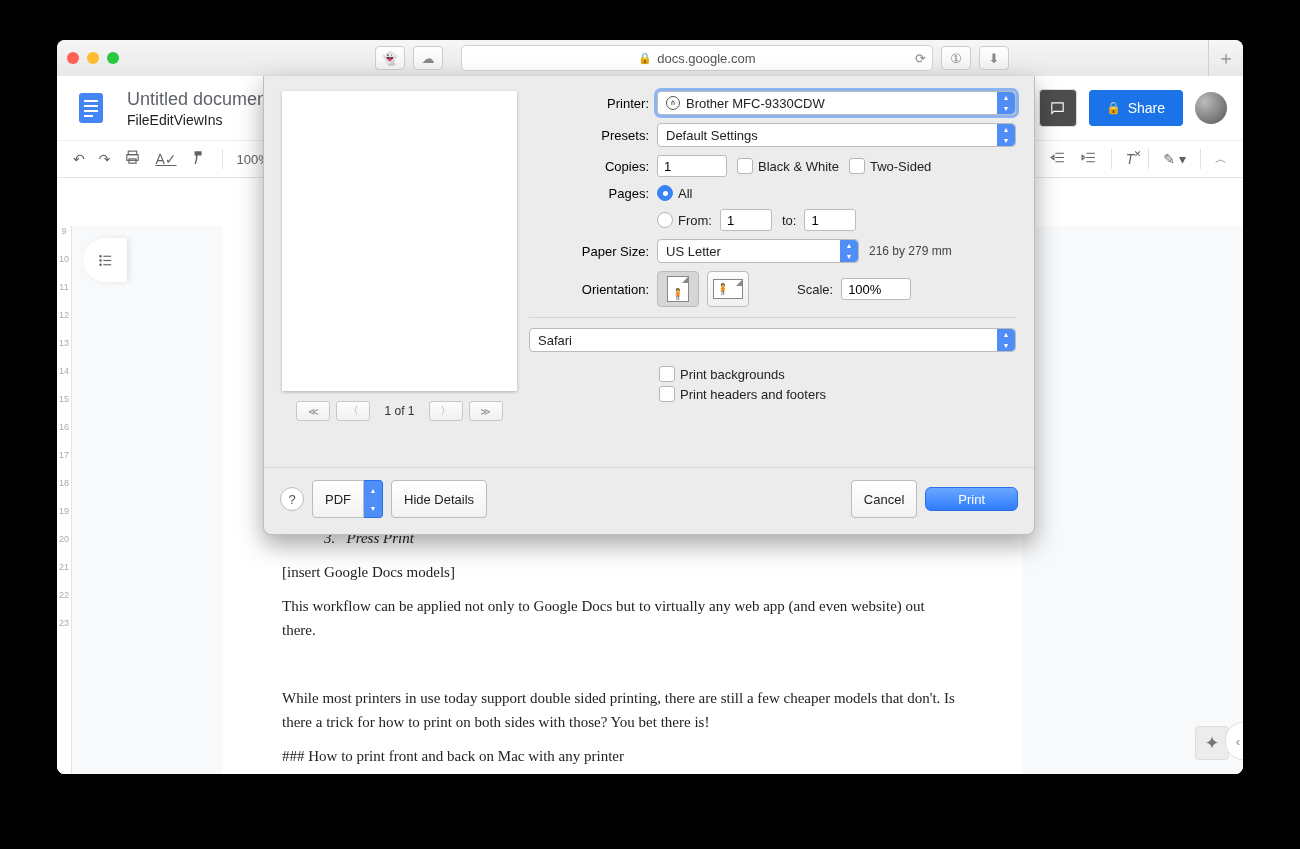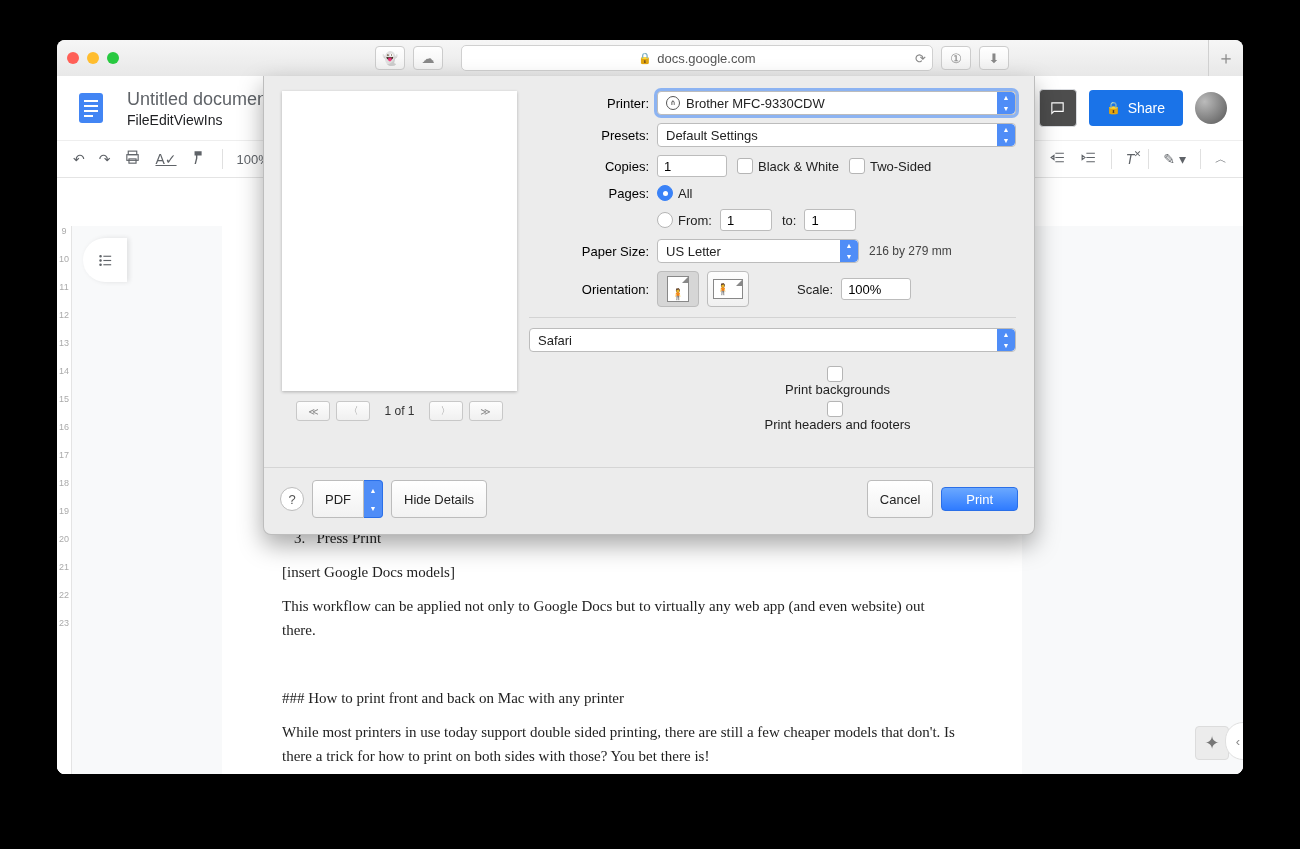--- a/index.html
+++ b/index.html
@@ -31,21 +31,21 @@
   .tb-sep{width:1px;height:20px;background:#e0e0e0;}
   .zoom{font-size:13px;}
   .toolbar-right{margin-left:auto;display:flex;gap:14px;align-items:center;}
   .collapse-up{font-size:12px;}
 
   .ruler-h{position:absolute;top:136px;left:0;right:0;height:14px;background:#fff;border-bottom:1px solid #e4e4e4;display:flex;align-items:center;padding-left:182px;}
   .tickh{width:1px;height:6px;background:#bbb;margin-right:12px;display:inline-block;}
   .gdocs-body{position:absolute;top:150px;left:0;right:0;bottom:0;background:#f8f9fa;display:flex;}
   .ruler-v{width:14px;background:#fff;border-right:1px solid #e4e4e4;display:flex;flex-direction:column;align-items:center;padding-top:0;color:#aaa;font-size:9px;gap:9px;}
   .doc-page{margin-left:150px;margin-top:-10px;width:680px;background:#fff;min-height:700px;padding:300px 60px 60px;font-family:Georgia,serif;color:#222;font-size:15px;line-height:1.6;}
-  .doc-page .li{margin-left:12px;}
+  .doc-page .li{margin-left:42px;font-style:italic;}
   .doc-page p{margin:10px 0;}
   .outline-btn{position:absolute;top:12px;left:26px;width:44px;height:44px;border-radius:22px 0 0 22px;background:#fff;box-shadow:2px 0 5px rgba(0,0,0,.1);display:flex;align-items:center;justify-content:center;color:#5f6368;}
   .explore{position:absolute;bottom:14px;right:14px;width:32px;height:32px;border-radius:4px;background:#ececec;border:1px solid #dcdcdc;display:flex;align-items:center;justify-content:center;font-size:18px;color:#777;}
   .drawer{position:absolute;bottom:14px;right:-8px;width:24px;height:36px;border-radius:18px 0 0 18px;background:#fff;border:1px solid #e0e0e0;display:flex;align-items:center;justify-content:center;color:#888;}
 
   
   .print-dialog{position:absolute;top:36px;left:206px;width:770px;height:458px;background:#ececec;border:1px solid #bdbdbd;border-top:none;border-radius:0 0 8px 8px;box-shadow:0 10px 25px rgba(0,0,0,.35);z-index:50;}
   .pd-top{display:flex;padding:15px 18px 0 18px;gap:12px;}
   .preview{display:flex;flex-direction:column;align-items:center;}
   .preview-page{width:235px;height:300px;background:#fff;box-shadow:0 1px 3px rgba(0,0,0,.25);}
@@ -63,26 +63,26 @@
   .nshare{width:12px;height:12px;border-radius:50%;border:1.5px solid #555;margin-right:6px;display:flex;align-items:center;justify-content:center;font-size:7px;color:#555;}
   .mininput{width:56px;height:20px;border:1px solid #bcbcbc;border-radius:3px;background:#fff;padding:0 6px;font-size:13px;}
   .ck{width:14px;height:14px;border:1px solid #b5b5b5;border-radius:3px;background:#fff;margin-right:5px;display:inline-block;}
   .rad{width:14px;height:14px;border:1px solid #b5b5b5;border-radius:50%;background:#fff;margin-right:5px;display:inline-flex;align-items:center;justify-content:center;}
   .rad.sel{background:#3a82f7;border-color:#3a82f7;}
   .rad.sel::after{content:"";width:5px;height:5px;background:#fff;border-radius:50%;}
   .oribtn{width:40px;height:34px;border:1px solid #bcbcbc;background:linear-gradient(#fdfdfd,#f0f0f0);border-radius:4px;margin-right:8px;display:flex;align-items:center;justify-content:center;font-size:14px;}
   .oribtn.sel{background:#d6d6d6;}
   .hr{height:1px;background:#d3d3d3;margin:10px 0;}
   .appsel{width:170px;}
-  .chkline{display:flex;align-items:center;margin-left:130px;font-size:13px;margin-bottom:4px;flex-direction:column;}
+  .chkline{display:flex;align-items:center;margin-left:130px;font-size:13px;margin-bottom:4px;}
 
   .pd-bottom{position:absolute;left:0;right:0;bottom:0;padding:12px 16px 16px;display:flex;align-items:center;gap:8px;border-top:1px solid #d5d5d5;}
   .helpbtn{width:22px;height:22px;border-radius:50%;border:1px solid #bcbcbc;background:#fff;display:flex;align-items:center;justify-content:center;font-size:13px;color:#555;}
   .bbtn{height:22px;border:1px solid #bcbcbc;border-radius:4px;background:linear-gradient(#fff,#f2f2f2);padding:7px 12px;font-size:13px;display:flex;align-items:center;}
-  .bbtn.blue{background:linear-gradient(#6aa8ff,#2f7bff);border-color:#2a6fe8;color:#fff;padding:0 24px;}
+  .bbtn.blue{background:linear-gradient(#6aa8ff,#2f7bff);border-color:#2a6fe8;color:#fff;padding:0 32px;border-radius:6px;}
   .pdfsel{display:flex;}
   .pdfsel .bbtn{border-radius:4px 0 0 4px;}
   .pdfsel .pstep{width:18px;background:#4f8df7;border-radius:0 4px 4px 0;display:flex;flex-direction:column;border:1px solid #2a6fe8;border-left:none;}
   .pdfsel .pstep span{flex:1;color:#fff;font-size:7px;display:flex;align-items:center;justify-content:center;}
   .spacer{flex:1;}
 
   .oriicon{position:relative;width:20px;height:24px;border:1px solid #888;background:#fff;display:flex;align-items:flex-end;justify-content:center;font-size:11px;}
   .oriicon.ls{width:26px;height:18px;align-items:center;justify-content:flex-start;padding-left:2px;}
   .oriicon::before{content:"";position:absolute;top:0;right:0;width:6px;height:6px;background:linear-gradient(135deg,#fff 49%,#888 51%);}
   .scinput{width:56px;height:20px;border:1px solid #bcbcbc;border-radius:3px;background:#fff;padding:0 6px;font-size:13px;}
@@ -224,22 +224,22 @@
             <path d="M9 12h11"></path>
             <circle cx="5" cy="18" r="1" fill="#5f6368"></circle>
             <path d="M9 18h11"></path>
           </svg>
       </div>
       <div class="doc-page">
         <p class="li"><span>3.</span>&nbsp;&nbsp;&nbsp;<span>Press Print</span></p>
         <p>[insert Google Docs models]</p>
         <p>This workflow can be applied not only to Google Docs but to virtually any web app (and even website) out there.</p>
         <p>&nbsp;</p>
+        <p>While most printers in use today support double sided printing, there are still a few cheaper models that don't. Is there a trick for how to print on both sides with those? You bet there is!</p>
         <p>### How to print front and back on Mac with any printer</p>
-        <p>While most printers in use today support double sided printing, there are still a few cheaper models that don't. Is there a trick for how to print on both sides with those? You bet there is!</p>
       </div>
       <div class="explore">✦</div>
       <div class="drawer">‹</div>
     </div>
   </div>
 
   <div class="print-dialog">
     <div class="pd-top">
       <div class="preview">
         <div class="preview-page"></div>

